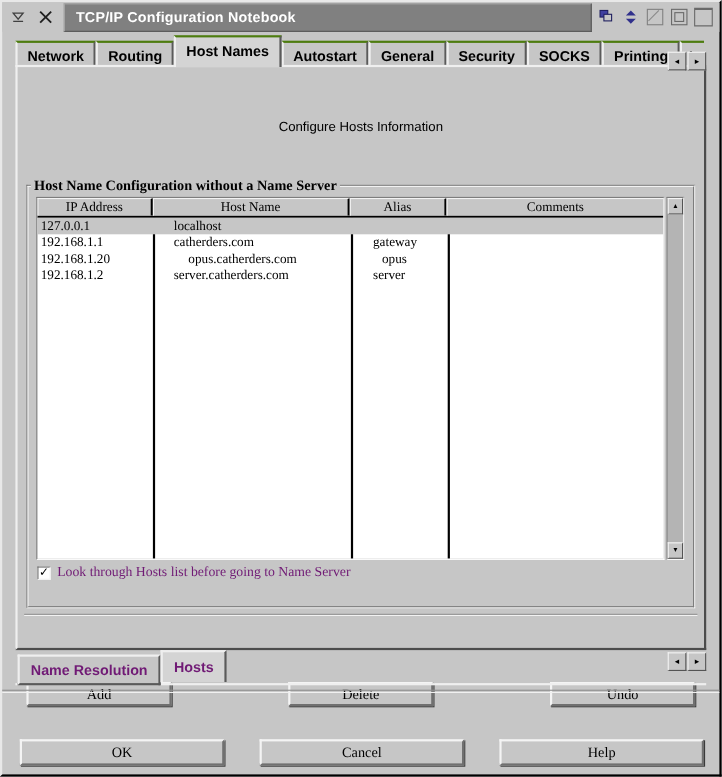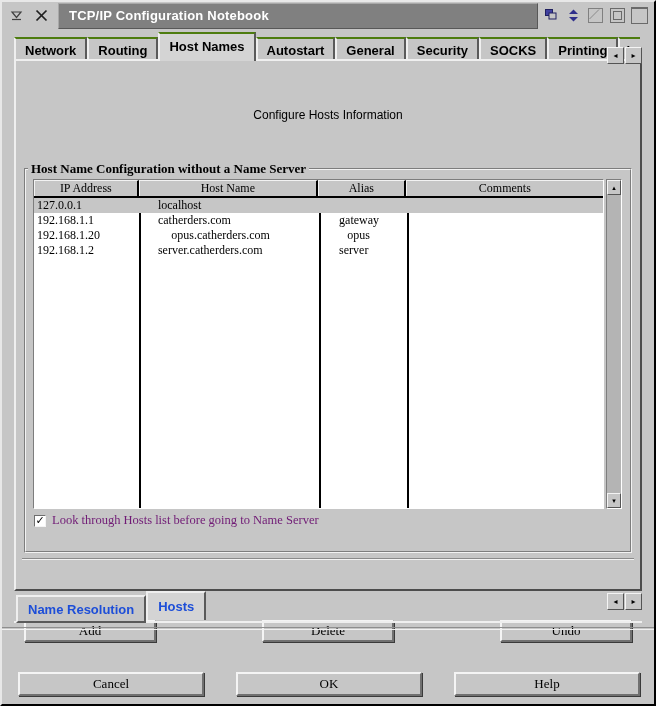--- a/index.html
+++ b/index.html
@@ -394,21 +394,21 @@
     align-items: flex-start;
   }
   .btab {
     background: #c6c6c6;
     border-left: 2px solid #efefef;
     border-top: 2px solid #efefef;
     border-right: 2px solid #5a5a5a;
     border-bottom: 2px solid #5a5a5a;
     font-size: 13px;
     font-weight: bold;
-    color: #1d4ed8;
+    color: #701a75;
     display: flex;
     align-items: center;
     justify-content: center;
     height: 28px;
     margin-top: 4px;
     padding: 0 10px;
     box-sizing: border-box;
     white-space: nowrap;
   }
   .btab.sel {
@@ -618,18 +618,18 @@
     </div>
     <div class="btabarrows">
       <div class="arrbtn">◂</div>
       <div class="arrbtn">▸</div>
     </div>
   </div>
 
   <div class="footer-sep"></div>
 
   <div class="footer">
+    <div class="btn">OK</div>
     <div class="btn">Cancel</div>
-    <div class="btn">OK</div>
     <div class="btn">Help</div>
   </div>
 
 </div>
 
 </body></html>

